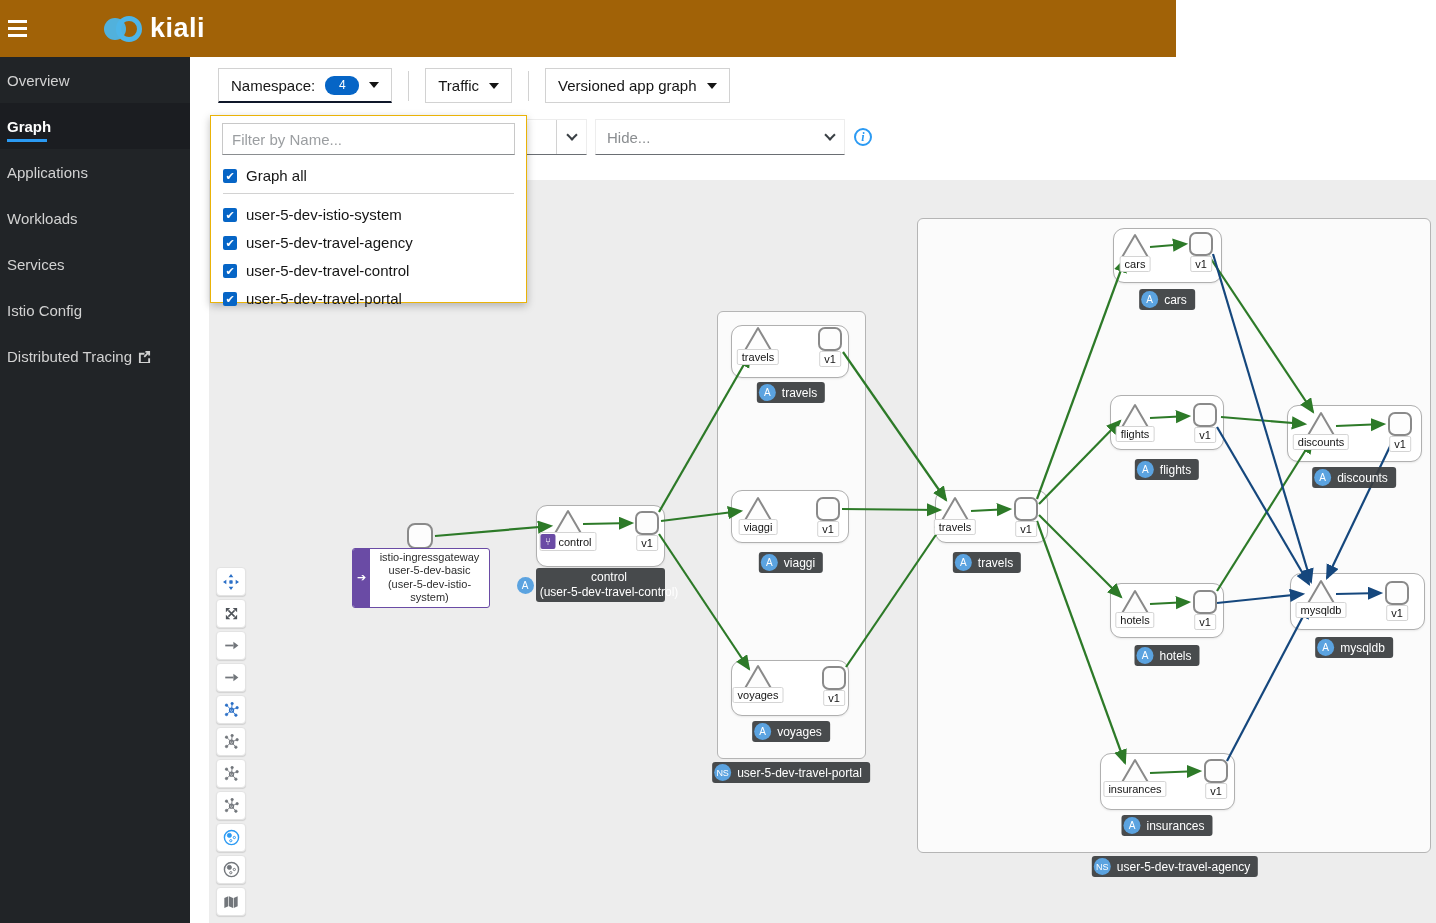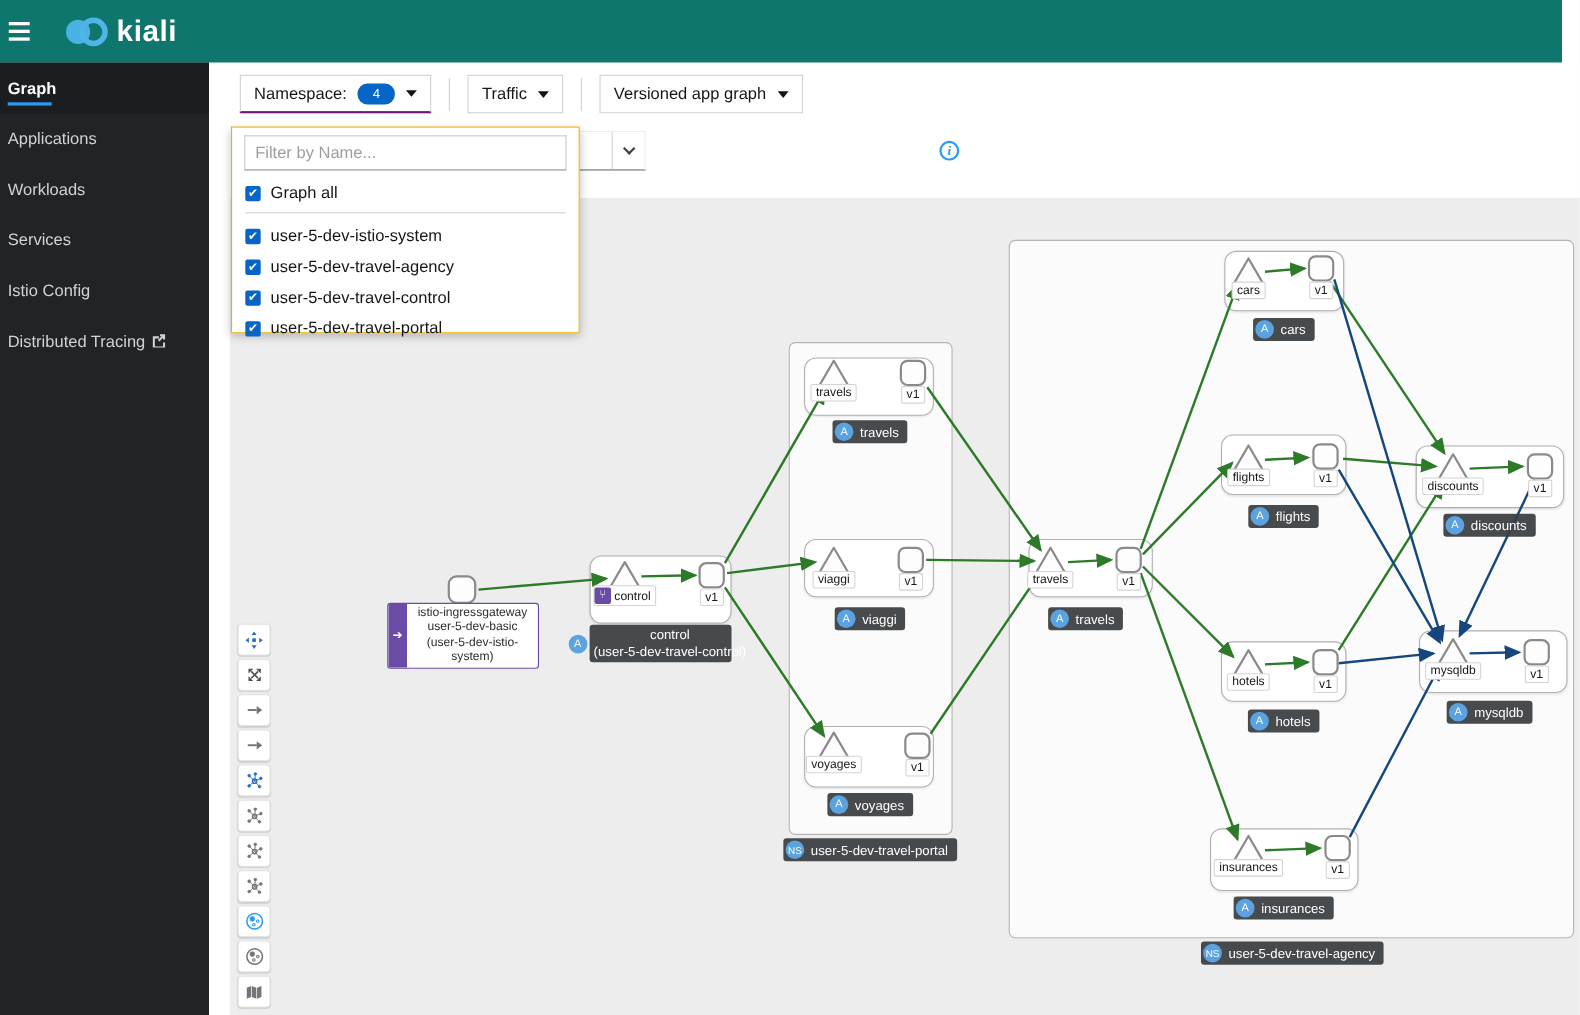--- a/index.html
+++ b/index.html
@@ -1,39 +1,39 @@
 <!DOCTYPE html>
 <html><head>
 <meta charset="utf-8">
 <style>
   * { margin:0; padding:0; box-sizing:border-box; }
   html,body { width:1436px; height:923px; overflow:hidden; background:#fff;
               font-family:"Liberation Sans", sans-serif; }
 
   
-  .masthead { position:absolute; left:0; top:0; width:1420px; height:57px; background:#0f766e; display:flex; align-items:center; }
+  .masthead { position:absolute; left:0; top:0; width:1176px; height:57px; background:#a16207; display:flex; align-items:center;gap:44px; }
   .hamburger { width:34px; height:30px; margin-left:8px; display:flex; flex-direction:column; justify-content:center; gap:4px; cursor:pointer; }
   .hamburger span { display:block; width:19px; height:3px; background:#fff; }
   .brand { display:flex; align-items:center; margin-left:18px; }
   .logo-c1 { width:22px; height:22px; border-radius:50%; background:#4db5e8; position:relative; z-index:2; opacity:.95; }
   .logo-c2 { width:26px; height:26px; border-radius:50%; border:5px solid #4db5e8; margin-left:-10px; position:relative; z-index:1; }
   .brand-name { color:#fff; font-size:27px; font-weight:bold; margin-left:8px; letter-spacing:.5px; }
 
   
   .sidebar { position:absolute; left:0; top:57px; width:190px; height:866px; background:#212427; }
   .nav-item { position:relative; padding:15px 8px 14px 7px; font-size:15px; color:#d2d2d2; cursor:pointer; }
   .nav-item.active { background:#1b1d21; color:#fff; font-weight:bold; }
   .nav-item.active::after { content:""; position:absolute; left:7px; bottom:7px; width:40px; height:3px; background:#2b9af3; }
   .ext-icon { display:inline-block; margin-left:6px; vertical-align:-1px; }
 
   
   .toolbar { position:absolute; left:190px; top:57px; width:1246px; height:123px; background:#fff; }
   .tb-row1 { position:absolute; left:28px; top:11px; display:flex; align-items:center; }
   .dd-btn { height:35px; display:flex; align-items:center; gap:10px; padding:0 12px; border:1px solid #d2d2d2; background:#fff; font-size:15px; color:#151515; cursor:pointer; }
-  .dd-btn.active-underline { border-bottom:2px solid #701a75;justify-content:flex-end; }
+  .dd-btn.active-underline { border-bottom:2px solid #0f172a;justify-content:flex-end; }
   .caret { width:0; height:0; border-left:5px solid transparent; border-right:5px solid transparent; border-top:6px solid #151515; }
   .count-badge { background:#0665c6; color:#fff; border-radius:9px; min-width:34px; height:19px; font-size:12px; display:flex; align-items:center; justify-content:center; padding:0 10px; }
   .tb-sep { width:1px; height:30px; background:#d2d2d2; margin:0 16px; }
   .tb-row2 { position:absolute; left:0; top:62px; width:100%; height:37px; }
   .pf-select { position:absolute; height:36px; background:#fff; border:1px solid #ededed; border-bottom:1px solid #6a6e73; display:flex; align-items:center; cursor:pointer; }
   .pf-select .chev { width:8px; height:8px; border-right:2px solid #393f44; border-bottom:2px solid #393f44; transform:rotate(45deg); margin:-4px 10px 0 auto; }
   .sel-partial { left:208px; top:0; width:189px; }
   .sel-partial .chev-box { margin-left:auto; height:100%; width:30px; border-left:1px solid #d2d2d2; display:flex; align-items:center; justify-content:center; }
   .sel-partial .chev-box i { width:8px; height:8px; border-right:2px solid #393f44; border-bottom:2px solid #393f44; transform:rotate(45deg); margin-top:-4px; }
   .sel-hide { left:405px; top:0; width:250px; padding-left:11px; font-size:15px; color:#8a8d90; }
@@ -76,20 +76,21 @@
       <span></span>
     </div>
   <div class="brand">
     <span class="logo-c1"></span>
     <span class="logo-c2"></span>
     <span class="brand-name">kiali</span>
   </div>
 </header>
 
 <nav class="sidebar">
+  <div class="nav-item">Overview</div>
   <div class="nav-item active">Graph</div>
   <div class="nav-item">Applications</div>
   <div class="nav-item">Workloads</div>
   <div class="nav-item">Services</div>
   <div class="nav-item">Istio Config</div>
   <div class="nav-item">
     <span>Distributed Tracing</span><span class="ext-icon"><svg width="13" height="13" viewBox="0 0 14 14">
           <path d="M1 3h6v2H3v8h8V9h2v6H1z" fill="#d2d2d2"></path>
           <path d="M8 1h5v5h-2V4.4L7.4 8 6 6.6 9.6 3H8z" fill="#d2d2d2"></path>
         </svg></span>
@@ -112,20 +113,24 @@
     <button class="dd-btn">
       <span>Versioned app graph</span>
       <span class="caret"></span>
     </button>
   </div>
   <div class="tb-row2">
     <div class="pf-select sel-partial">
       <span class="chev-box">
           <i></i>
         </span>
+    </div>
+    <div class="pf-select sel-hide">
+      <span>Hide...</span>
+      <span class="chev"></span>
     </div>
     <div class="info-icon">i</div>
   </div>
 </div>
 
 <div class="ns-panel">
   <input class="filter-input" placeholder="Filter by Name..." style="">
   <div class="cb-row" style="margin-top:6px;">
     <span class="cb">✔</span>
     <span>Graph all</span>

